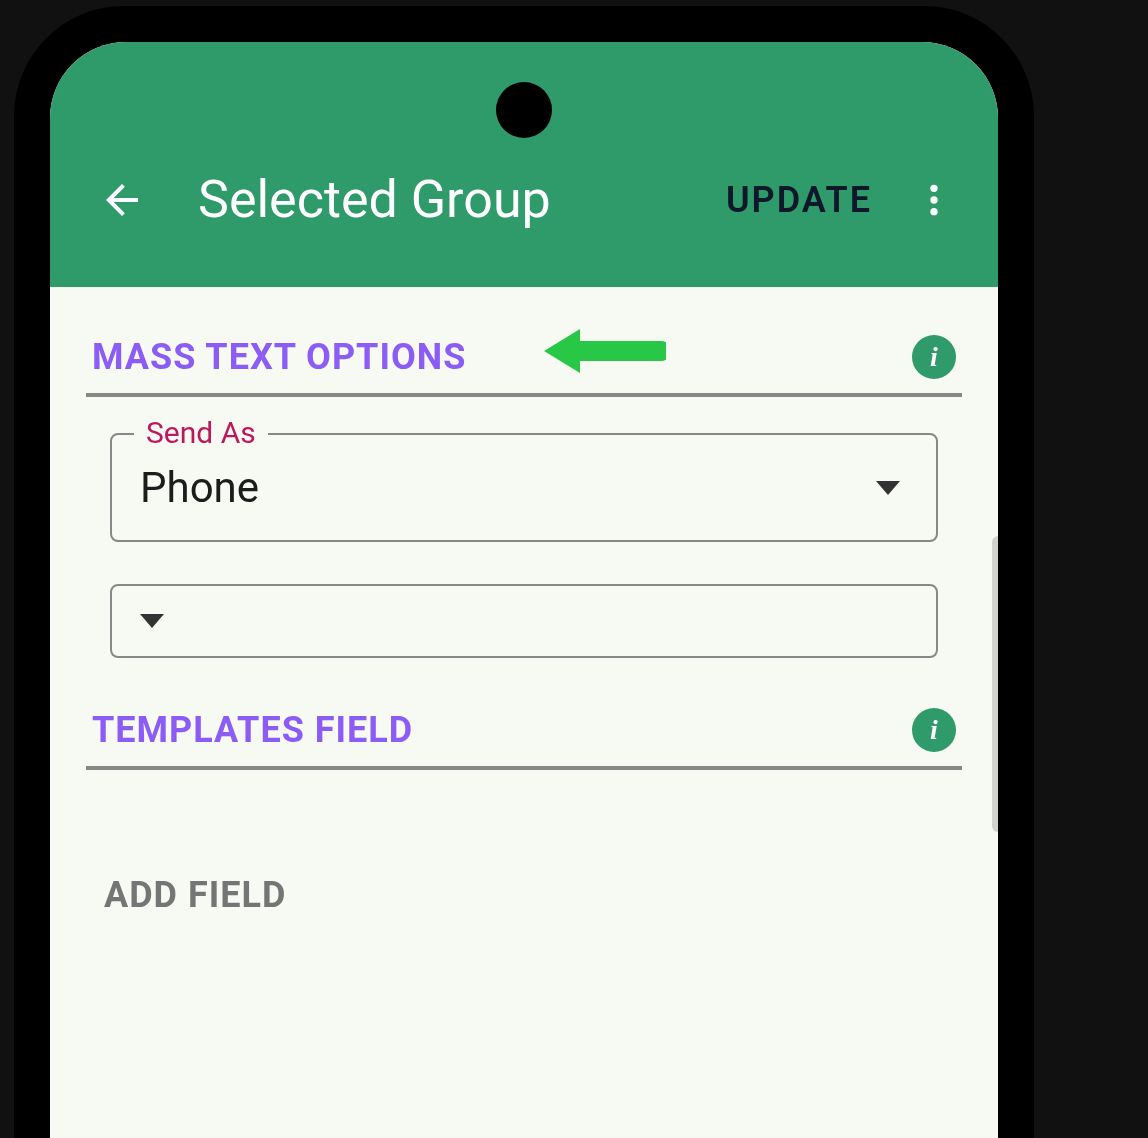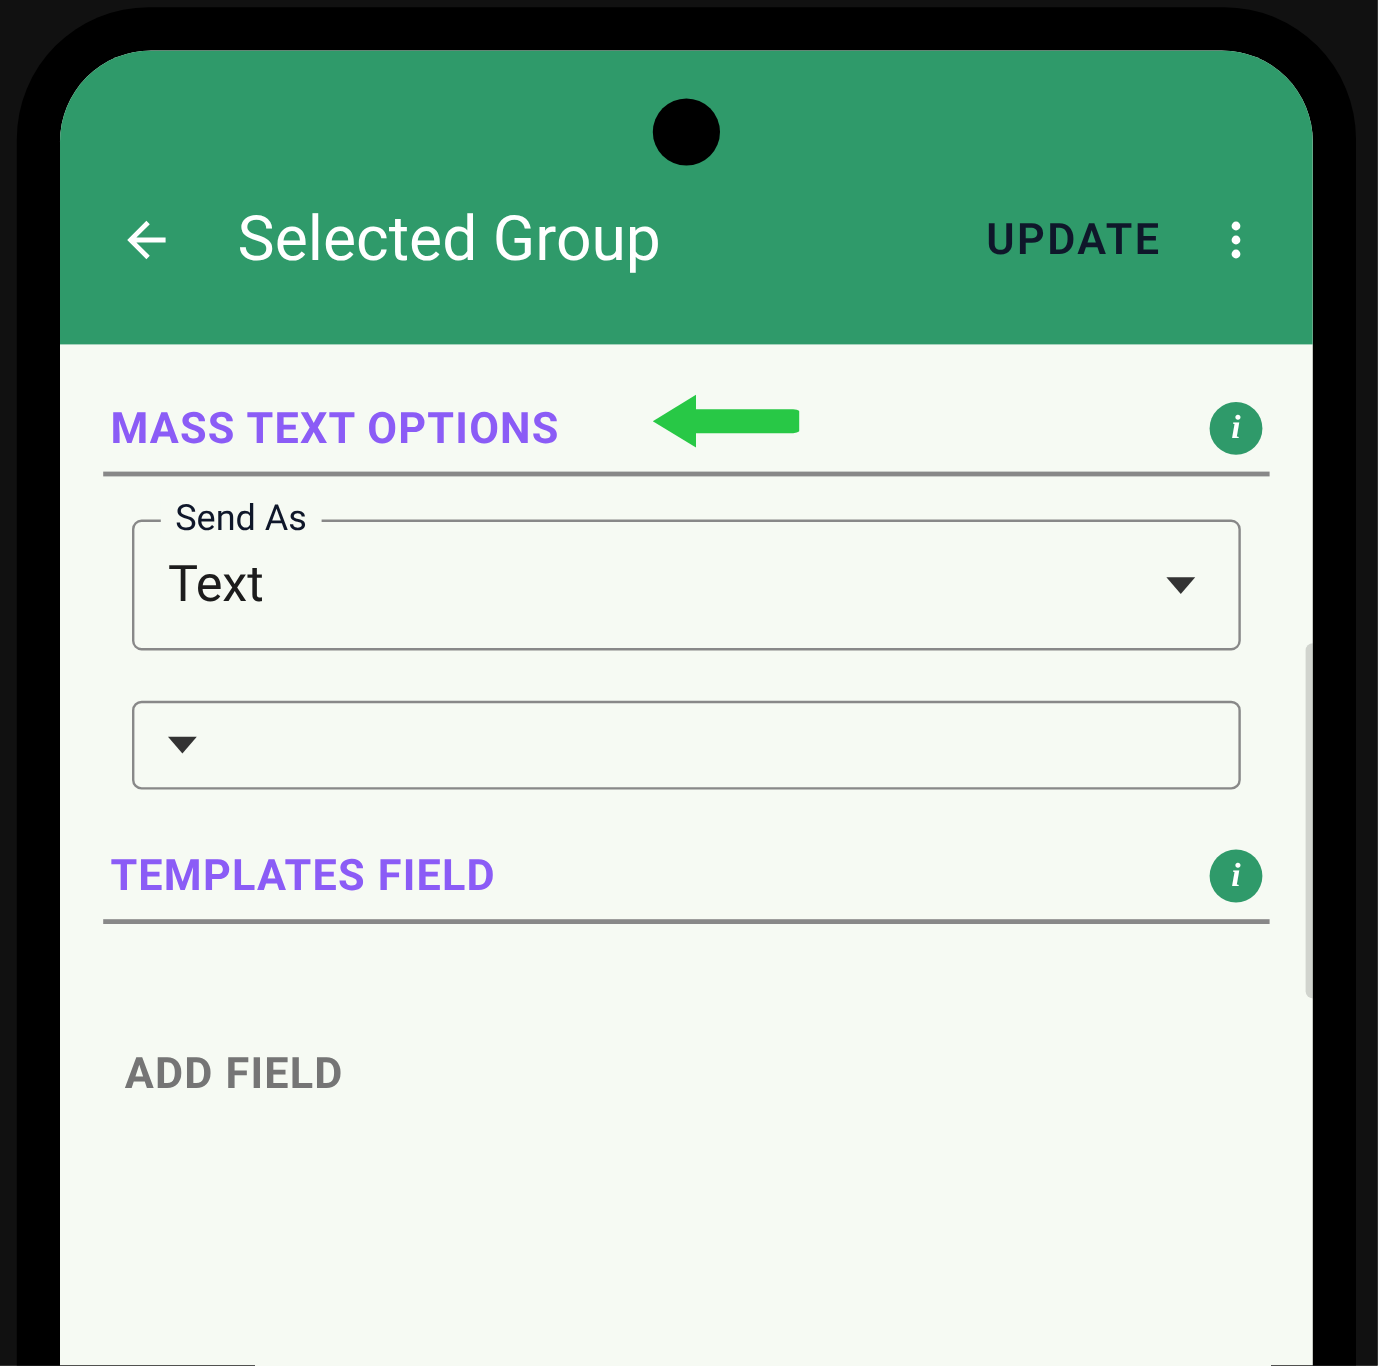--- a/index.html
+++ b/index.html
@@ -2,21 +2,21 @@
 <html><head>
 <meta charset="utf-8">
 <style>
   * { box-sizing: border-box; margin: 0; padding: 0; }
   html, body { width: 1148px; height: 1138px; background: #111; font-family: Roboto, "Helvetica Neue", Arial, sans-serif; }
   
   .phone-frame {
     position: absolute;
     top: 6px;
     left: 14px;
-    width: 1116px;
+    width: 1020px;
     height: 1132px;
     background: #000;
     border-radius: 110px 110px 0 0;
     overflow: hidden;
   }
   
   .phone-screen {
     position: absolute;
     top: 36px;
     left: 36px;
@@ -146,21 +146,21 @@
     cursor: pointer;
     background: transparent;
   }
   
   .field-label {
     position: absolute;
     top: -20px;
     left: 22px;
     background: #f6faf3;
     padding: 0 12px;
-    color: #0f172a;
+    color: #be185d;
     font-size: 30px;
   }
   
   .field-value {
     color: #1c1c1c;
     font-size: 42px;
   }
   
   .dropdown-caret {
     width: 0;
@@ -232,21 +232,21 @@
         </svg>
         <div class="info-badge">
           <span>i</span>
         </div>
       </div>
 
       <div class="field-group">
 
         <div class="outlined-field">
           <span class="field-label">Send As</span>
-          <span class="field-value">Text</span>
+          <span class="field-value">Phone</span>
           <span class="dropdown-caret"></span>
         </div>
 
         <div class="outlined-field">
           <span class="dropdown-caret"></span>
         </div>
 
       </div>
 
       <div class="section-header second">

